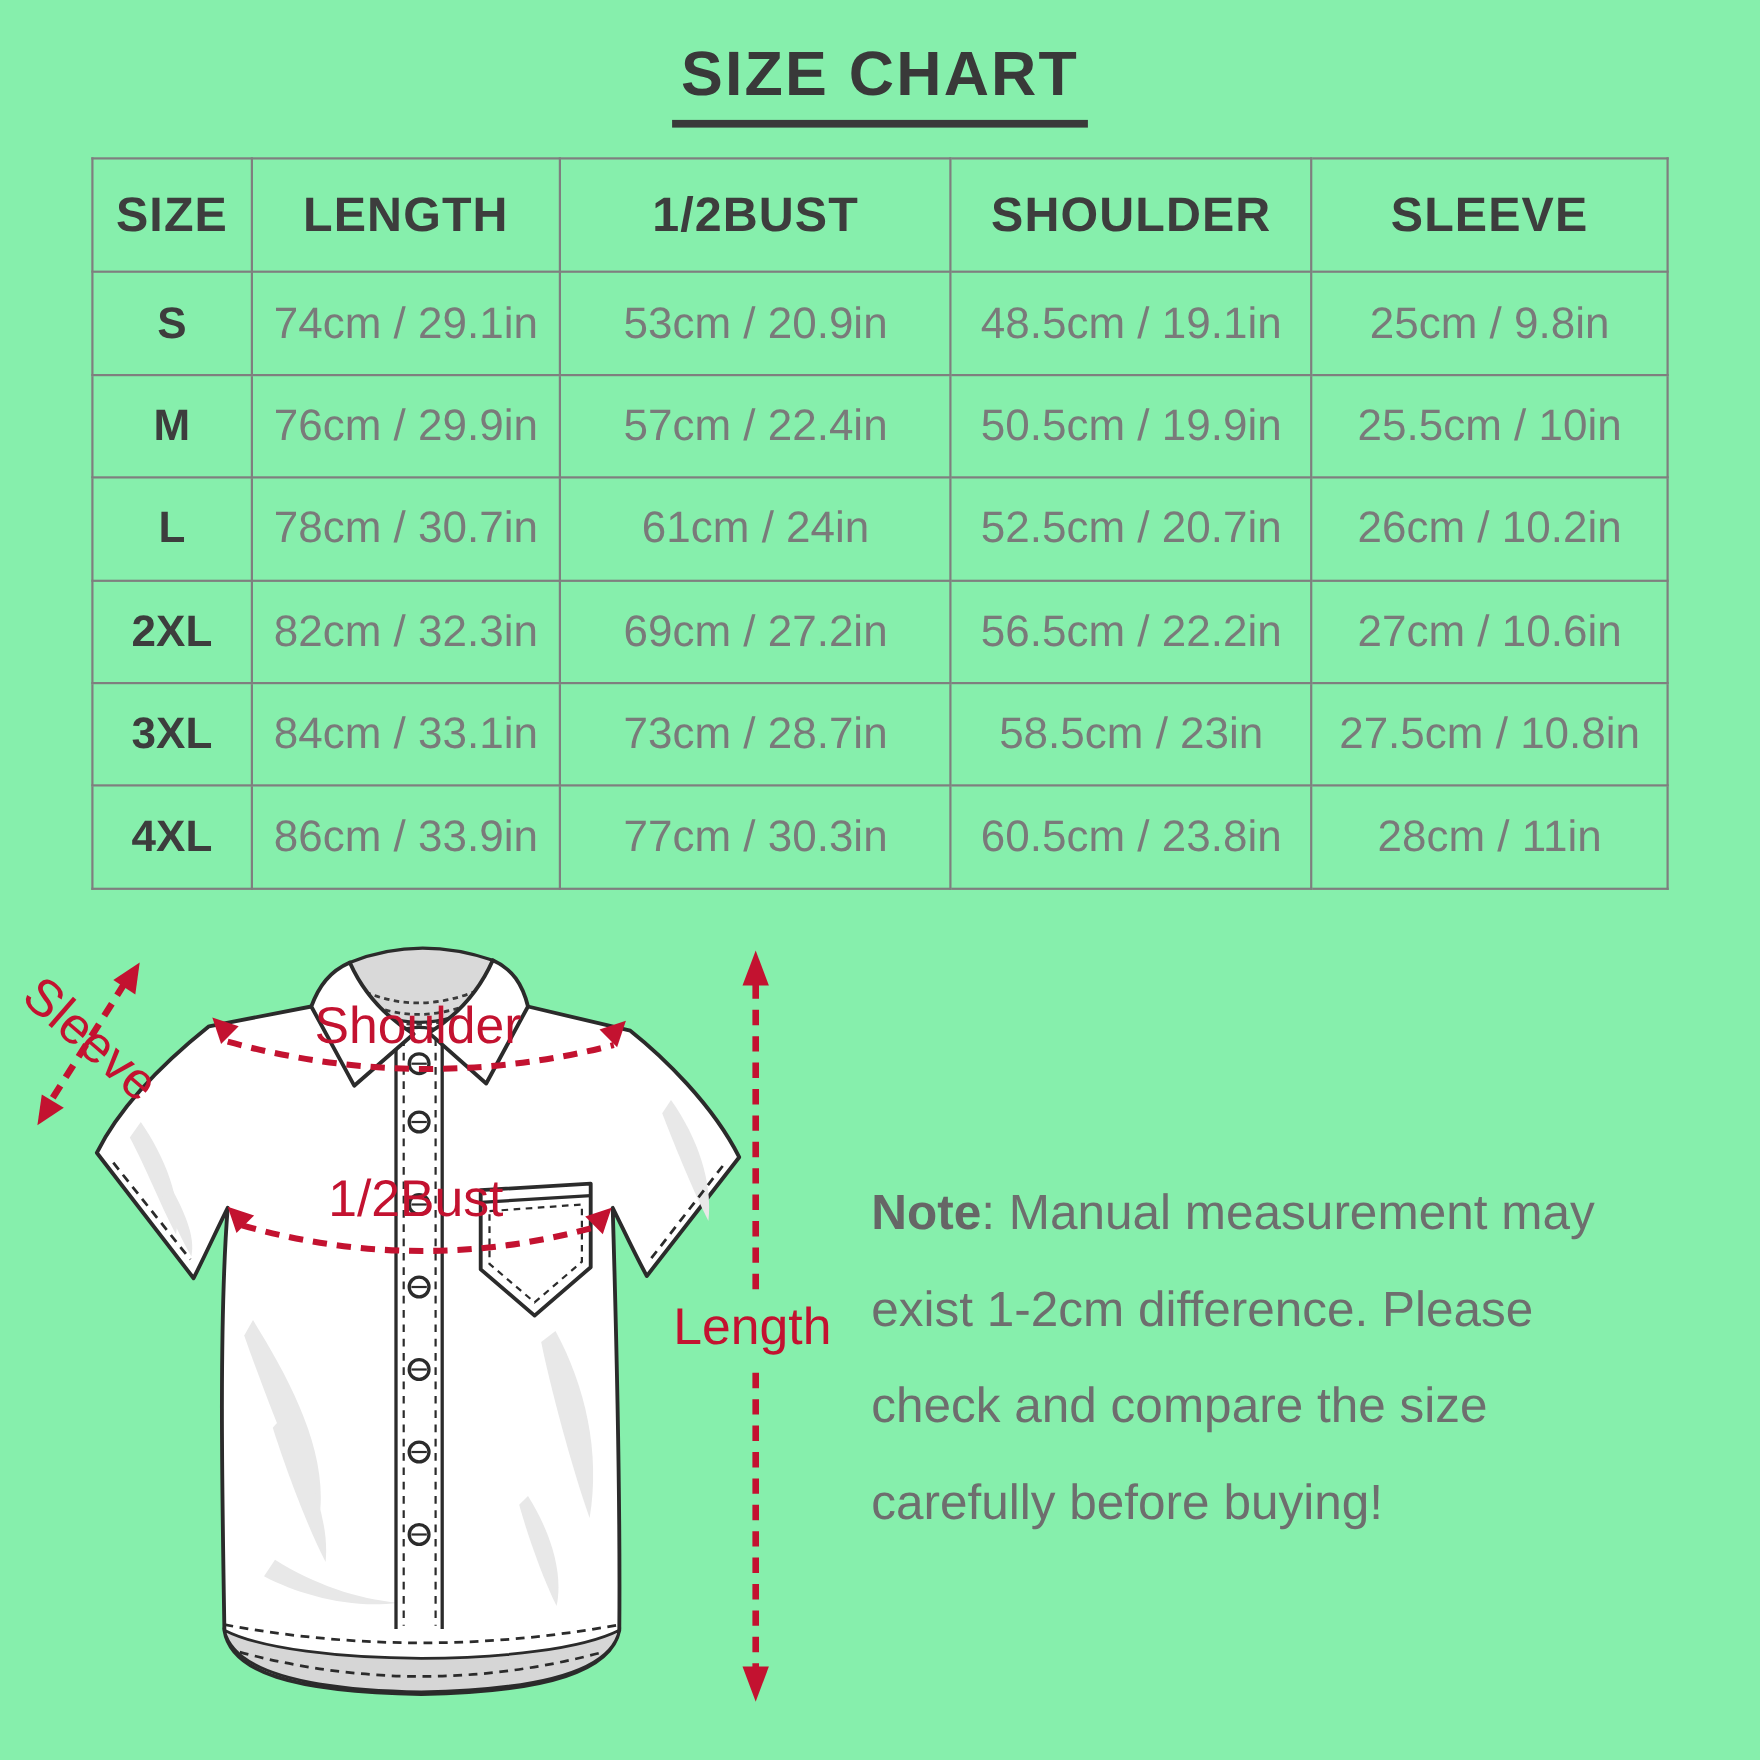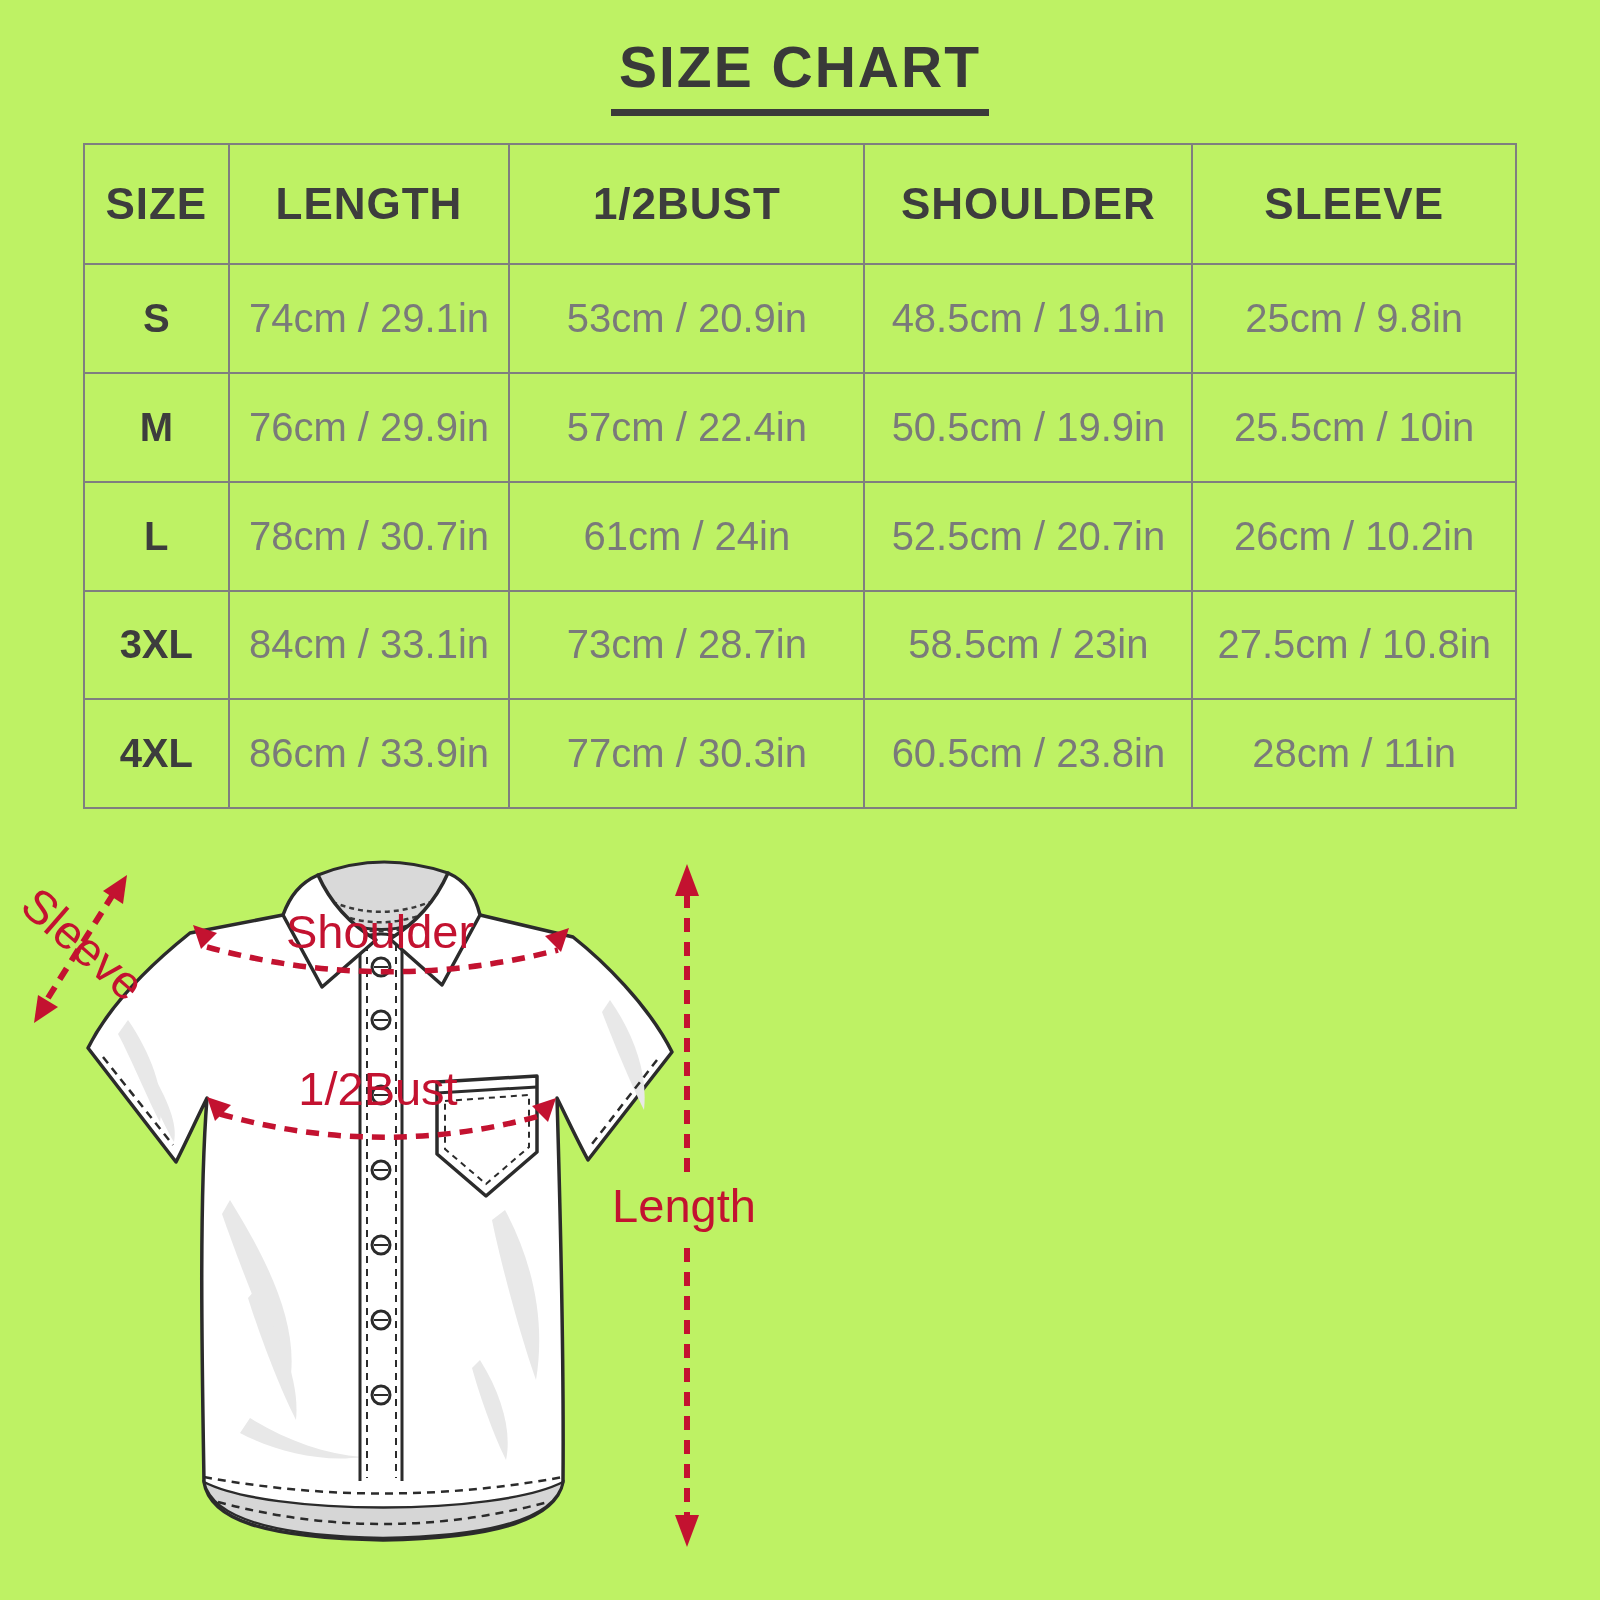--- a/index.html
+++ b/index.html
@@ -1,18 +1,18 @@
 <!DOCTYPE html>
 <html><head>
 <meta charset="utf-8">
 <style>
   * { margin:0; padding:0; box-sizing:border-box; }
   html,body { width:1600px; height:1600px; background:#ffffff;
     font-family:"Liberation Sans", sans-serif; }
-  .page { position:relative; width:1600px; height:1600px; background:#bef264; overflow:hidden; }
+  .page { position:relative; width:1600px; height:1600px; background:#86efac; overflow:hidden; }
 
   
   .title-wrap { position:absolute; top:34px; left:0; width:100%; text-align:center; }
   .title { display:inline-block; font-size:57px; font-weight:700; color:#393939;
     letter-spacing:2px; padding:0 8px 9px 8px; border-bottom:7px solid #3a3a3a; }
 
   
   table.size-table { position:absolute; left:83px; top:143px; width:1434px; height:666px;
     border-collapse:collapse; table-layout:fixed; }
   .size-table th, .size-table td { border:2px solid #7f7f7f; text-align:center; vertical-align:middle; }
@@ -70,20 +70,27 @@
       <td>25.5cm / 10in</td>
     </tr>
     <tr>
       <td class="size-col">L</td>
       <td>78cm / 30.7in</td>
       <td>61cm / 24in</td>
       <td>52.5cm / 20.7in</td>
       <td>26cm / 10.2in</td>
     </tr>
     <tr>
+      <td class="size-col">2XL</td>
+      <td>82cm / 32.3in</td>
+      <td>69cm / 27.2in</td>
+      <td>56.5cm / 22.2in</td>
+      <td>27cm / 10.6in</td>
+    </tr>
+    <tr>
       <td class="size-col">3XL</td>
       <td>84cm / 33.1in</td>
       <td>73cm / 28.7in</td>
       <td>58.5cm / 23in</td>
       <td>27.5cm / 10.8in</td>
     </tr>
     <tr>
       <td class="size-col">4XL</td>
       <td>86cm / 33.9in</td>
       <td>77cm / 30.3in</td>
@@ -175,14 +182,20 @@
       <text x="378" y="285" text-anchor="middle" font-size="47" stroke="none">1/2Bust</text>
 
       <line x1="687" y1="74" x2="687" y2="352" stroke-width="6" stroke-dasharray="14 10" fill="none"></line>
       <line x1="687" y1="428" x2="687" y2="697" stroke-width="6" stroke-dasharray="14 10" fill="none"></line>
       <polygon points="687,44 675,76 699,76" stroke="none"></polygon>
       <polygon points="687,727 675,695 699,695" stroke="none"></polygon>
       <text x="684" y="402" text-anchor="middle" font-size="47" stroke="none">Length</text>
     </g>
   </svg>
 
+  <div class="note">
+    <div><b>Note</b><span>: Manual measurement may</span></div>
+    <div>exist 1-2cm difference. Please</div>
+    <div>check and compare the size</div>
+    <div>carefully before buying!</div>
+  </div>
 
 </div>
 
 </body></html>

